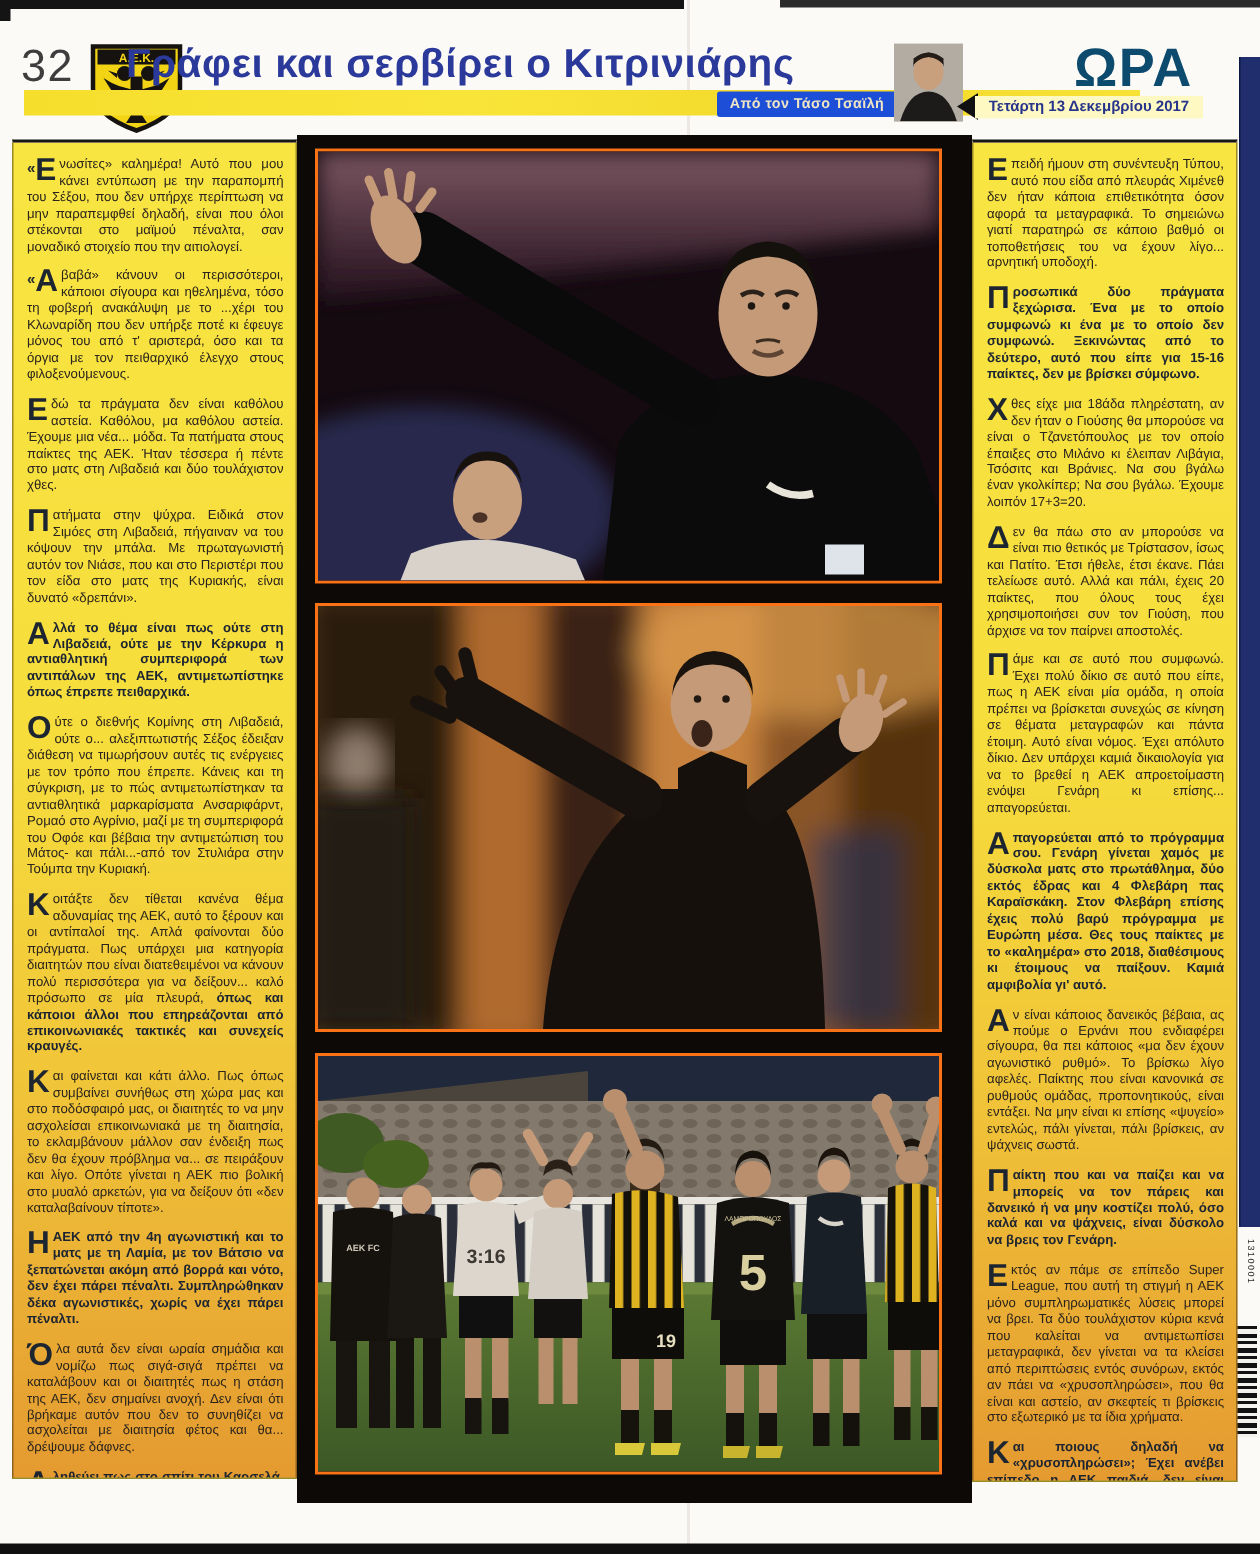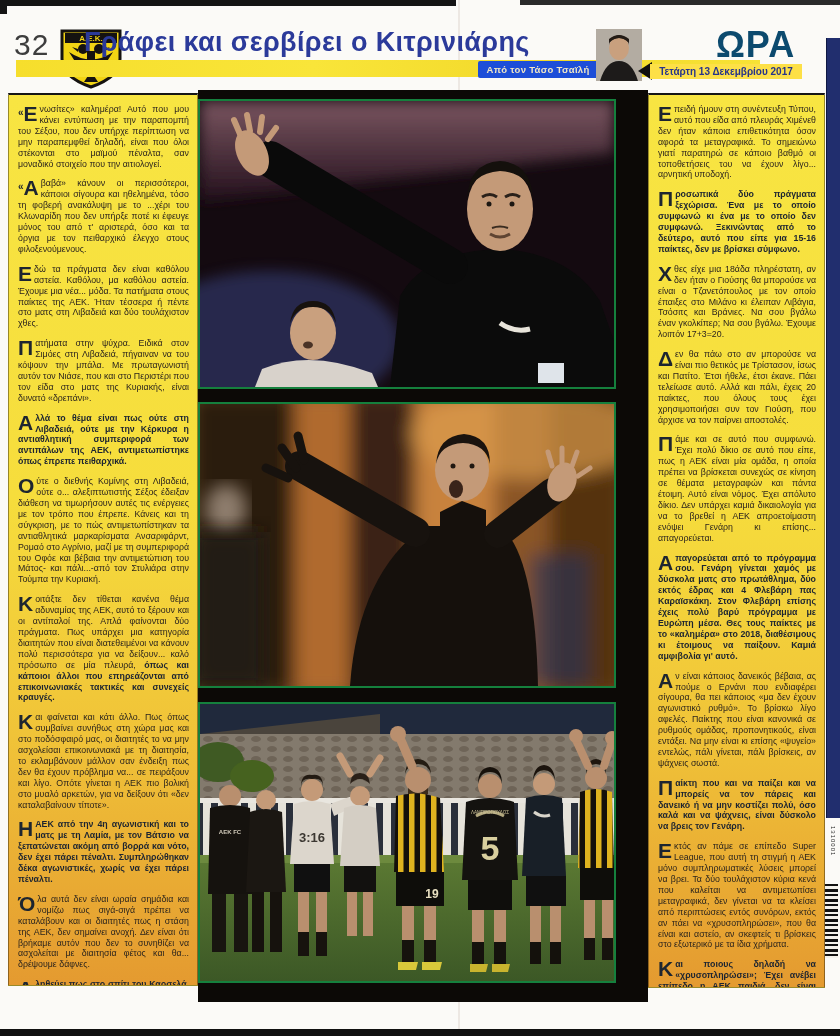--- a/index.html
+++ b/index.html
@@ -16,36 +16,36 @@
   
   .pagenum{left:14px;top:28px;font-size:30px;color:#3d3d3d;letter-spacing:1px;}
   .title-strip{left:16px;top:60px;width:744px;height:17px;
       background:linear-gradient(90deg,#f6de2c,#f9e539 40%,#f2d92a 70%,#f7e235);}
   .headline{left:84px;top:27px;font-size:27px;font-weight:bold;color:#2b3a9a;letter-spacing:.4px;white-space:nowrap;}
   .byline-box{left:478px;top:61px;width:120px;height:17px;background:#1d4ed8;border-radius:2px;
       display:flex;align-items:center;justify-content:center;}
   .byline-box span{font-size:9.5px;font-weight:bold;color:#f0e6c4;letter-spacing:.3px;}
   .author-photo{left:596px;top:29px;width:46px;height:52px;background:linear-gradient(#c8c2ba,#a79f95);overflow:hidden;}
   .masthead{left:716px;top:24px;font-size:36px;font-weight:bold;color:#0c4a6e;letter-spacing:1px;}
-  .date-strip{left:650px;top:64px;width:152px;height:15px;background:#fde047;
+  .date-strip{left:650px;top:64px;width:152px;height:15px;background:#fef9c3;
       display:flex;align-items:center;justify-content:center;}
   .date-strip span{font-size:10px;font-weight:bold;color:#27348b;}
   .date-wedge{left:638px;top:62px;width:0;height:0;border-top:9px solid transparent;
       border-bottom:9px solid transparent;border-right:14px solid #101010;}
 
   
   .edge-bar{left:826px;top:38px;width:14px;height:780px;background:#212e6e;border-left:1px solid #0e1741;}
   .barcode-label{left:822px;top:826px;width:14px;height:54px;font-size:6px;color:#2a2a2a;
       writing-mode:vertical-rl;text-orientation:mixed;letter-spacing:1px;}
   .barcode{left:806px;top:884px;width:32px;height:74px;
       background:repeating-linear-gradient(to bottom,#121212 0 2px,#f4f2ec 2px 5px,#121212 5px 8px,#f4f2ec 8px 10px);}
 
   
   .center-panel{left:198px;top:90px;width:450px;height:912px;background:#0c0906;}
-  .photo{position:absolute;left:0;width:414px;border:2px solid #15803d;background:#000;}
+  .photo{position:absolute;left:12px;width:414px;border:2px solid #f97316;background:#000;}
   .photo svg{display:block;}
   .photo1{top:9px;height:286px;}
   .photo2{top:312px;height:282px;}
   .photo3{top:612px;height:277px;}
 
   
   .col{padding:9px 8px 8px 9px;box-sizing:border-box;overflow:hidden;
       background:linear-gradient(#f8e542 0%,#f6dd3c 45%,#f0c338 72%,#e49a30 100%);
       border:1px solid rgba(40,30,10,.45);border-top:2px solid #161616;}
   .col-left{left:8px;top:93px;width:190px;height:893px;}

